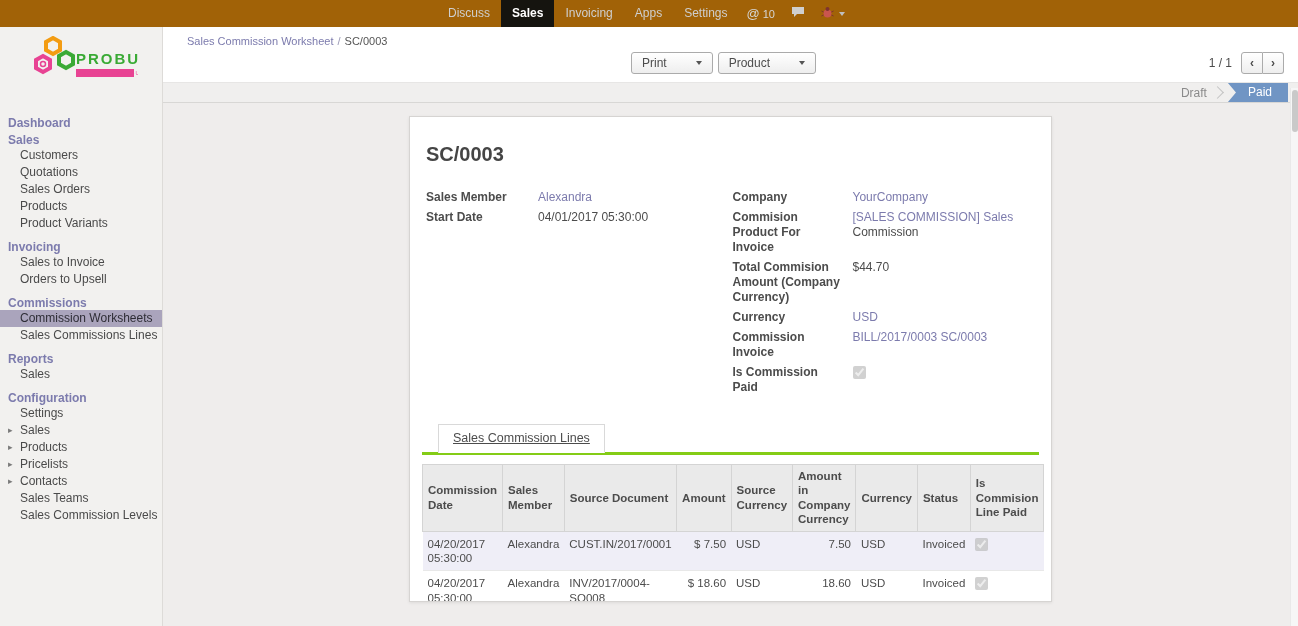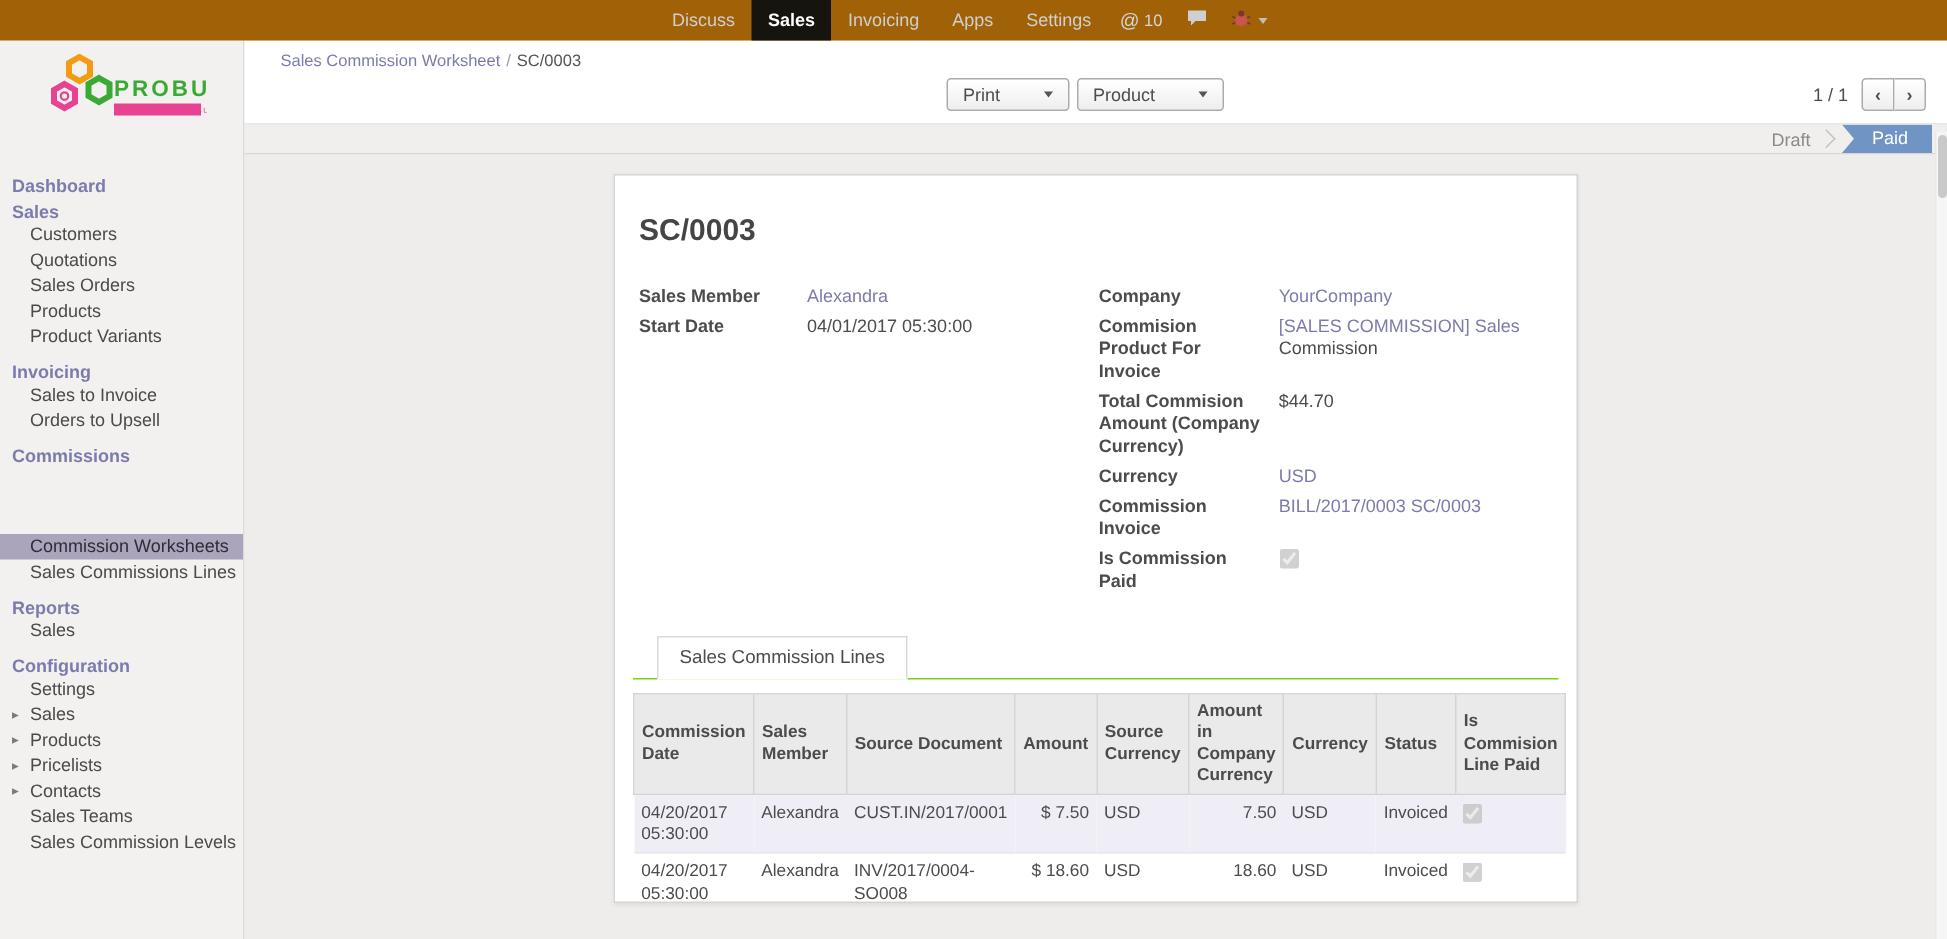--- a/index.html
+++ b/index.html
@@ -24,21 +24,21 @@
 
   
   .sidebar { width:163px; flex-shrink:0; background:#f2f1ef; border-right:1px solid #dddbd8; overflow:hidden; }
   .logo-box { padding:9px 0 6px 26px; }
   .logo-name { font-size:15px; font-weight:bold; letter-spacing:2px; }
   .logo-tagline { font-size:5px; letter-spacing:1px; fill:#e84393; }
   .nav { padding-top:4px; font-size:12px; }
   .nav-heading { color:#7c7bad; font-weight:bold; line-height:13px; padding:0 8px; margin-top:9px; cursor:pointer; }
   .nav-heading + .nav-heading { margin-top:4px; }
   .nav-item { line-height:17px; padding:0 8px 0 20px; color:#4a4a4a; cursor:pointer; white-space:nowrap; position:relative; }
-  .nav-item.selected { background:#aaa4bc; color:#2e2d36;margin-top:45px; }
+  .nav-item.selected { background:#aaa4bc; color:#2e2d36; }
   .expand-icon { position:absolute; left:8px; top:0; font-size:9px; color:#7a7a7a; line-height:17px; }
 
   
   .main { flex:1; display:flex; flex-direction:column; min-width:0; }
   .control-panel { background:#fff; }
   .breadcrumb { padding:8px 0 2px 24px; font-size:11px; }
   .breadcrumb a { color:#7c7bad; }
   .breadcrumb .sep { color:#9a99b5; padding:0 4px; }
   .breadcrumb .current { color:#555; }
   .cp-row { position:relative; height:33px; }
@@ -68,21 +68,21 @@
   .field-row { display:flex; margin-bottom:5px; }
   .field-row label { font-weight:bold; color:#4c4c4c; padding-right:8px; flex-shrink:0; }
   .group.left .field-row label { width:112px; }
   .group.right .field-row label { width:120px; }
   .field-value { color:#4c4c4c; min-width:0; }
   a.link { color:#7c7bad; }
   input[type="checkbox"] { width:13px; height:13px; margin-top:1px; }
 
   
   .notebook { margin-top:24px; }
-  .tabs { display:flex; border-bottom:1px solid #84cc16; padding-left:16px; }
+  .tabs { display:flex; border-bottom:3px solid #84cc16; padding-left:16px;text-decoration:underline; }
   .tab { background:#fff; border:1px solid #d9d9d9; border-bottom:1px solid #fff; margin-bottom:-1px; padding:6px 14px 7px; font-size:12.5px; color:#4c4c4c; cursor:pointer; }
   .table-wrap { margin-top:9px; }
   table { width:100%; border-collapse:collapse; font-size:11.5px; color:#4c4c4c; line-height:1.25; }
   thead th { background:#eaeaea; border:1px solid #d4d4d4; font-weight:bold; text-align:left; padding:4px 5px; vertical-align:middle; }
   tbody td { padding:5px 5px; border-bottom:1px solid #e8e8e8; vertical-align:top; }
   tbody tr.odd { background:#efeef7; }
   td.right, th.right { text-align:right; }
 
   
   .scrollbar { position:absolute; right:0; top:88px; bottom:0; width:8px; background:#f6f6f6; border-left:1px solid #e9e9e9; z-index:30; }

